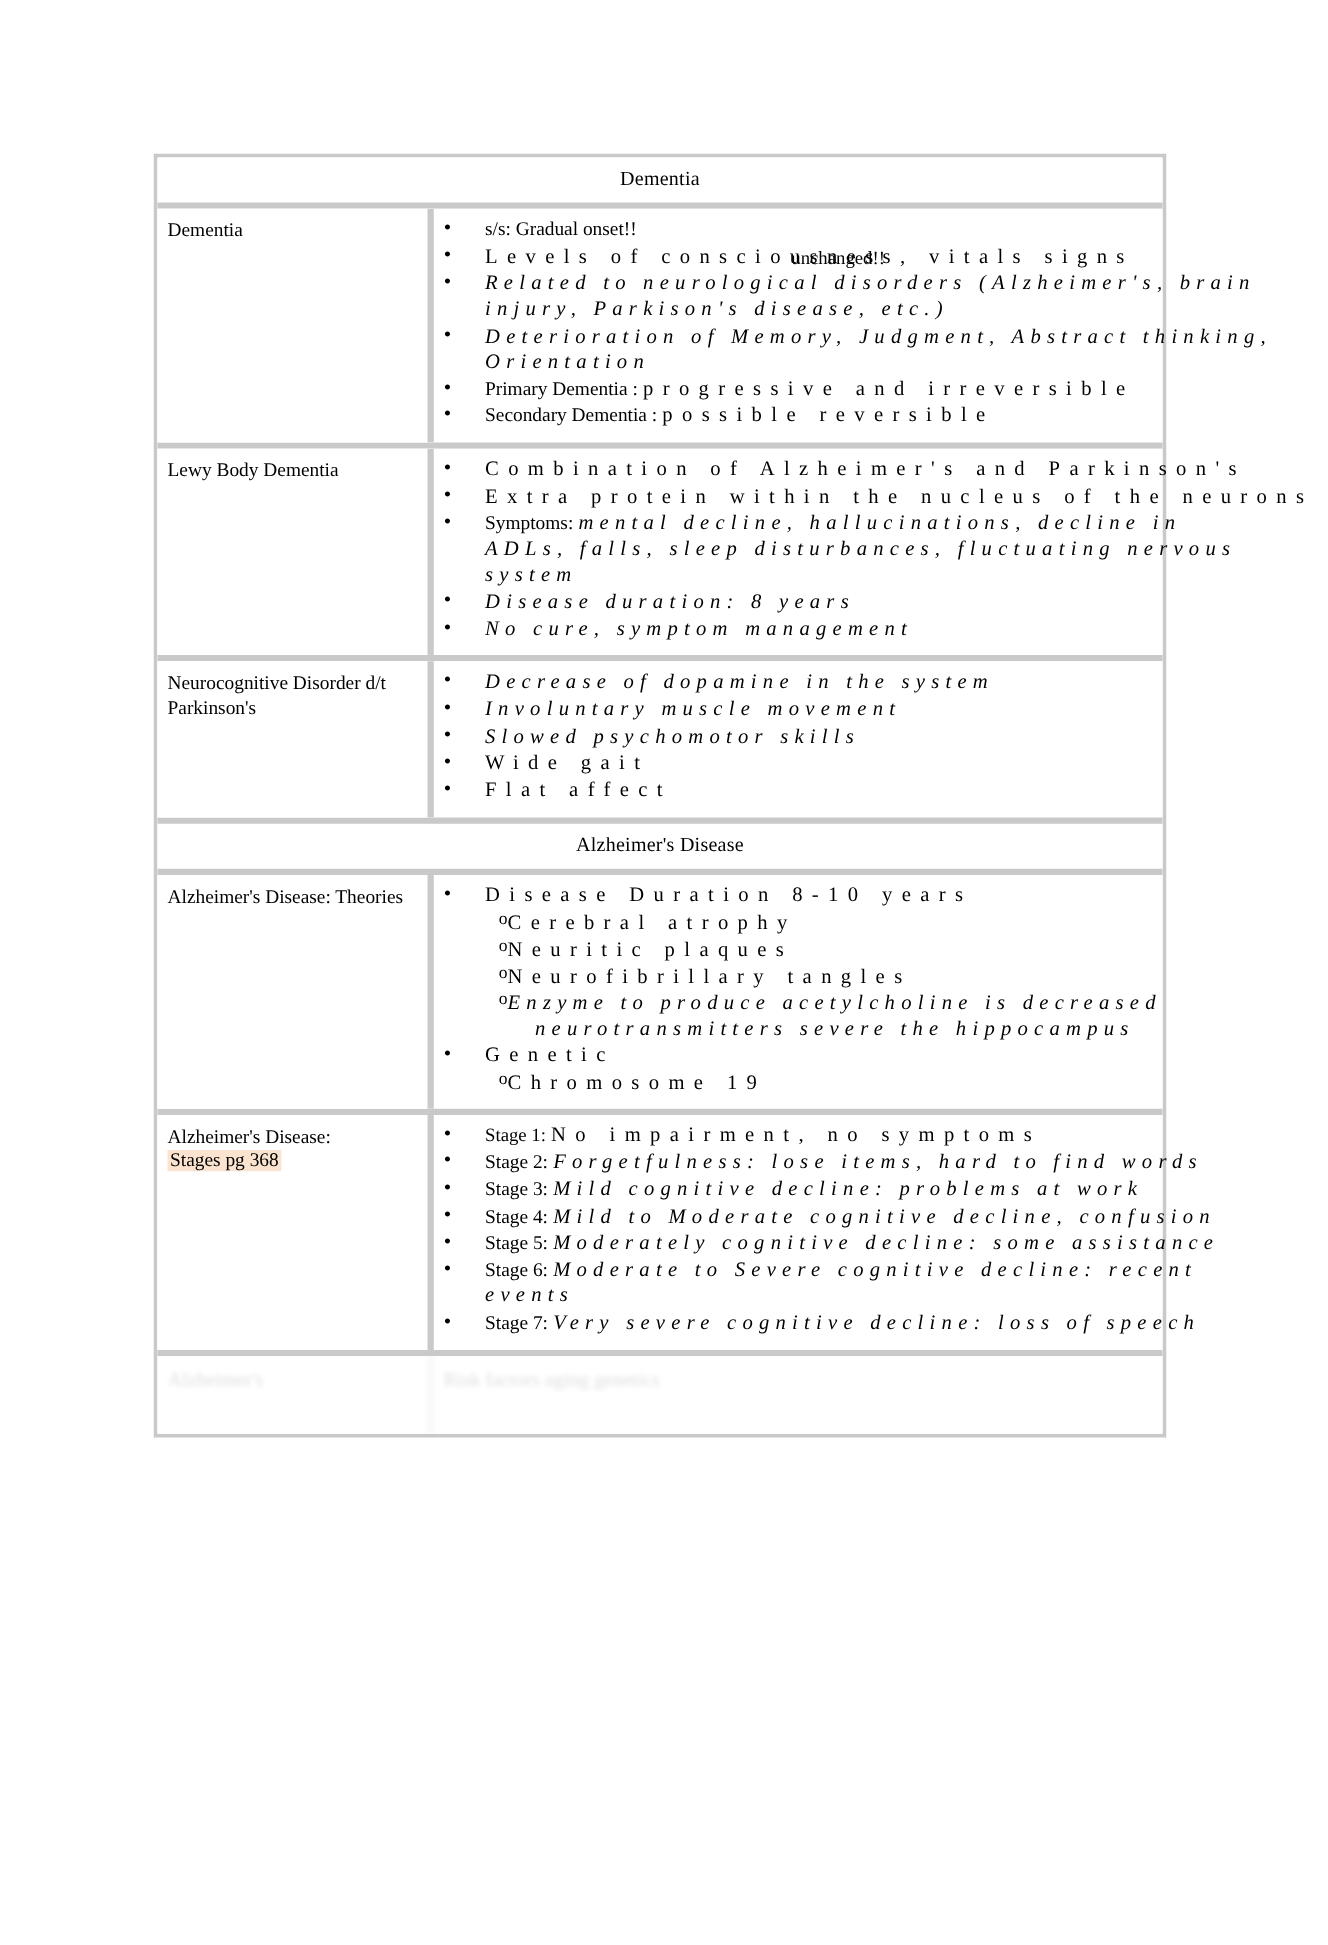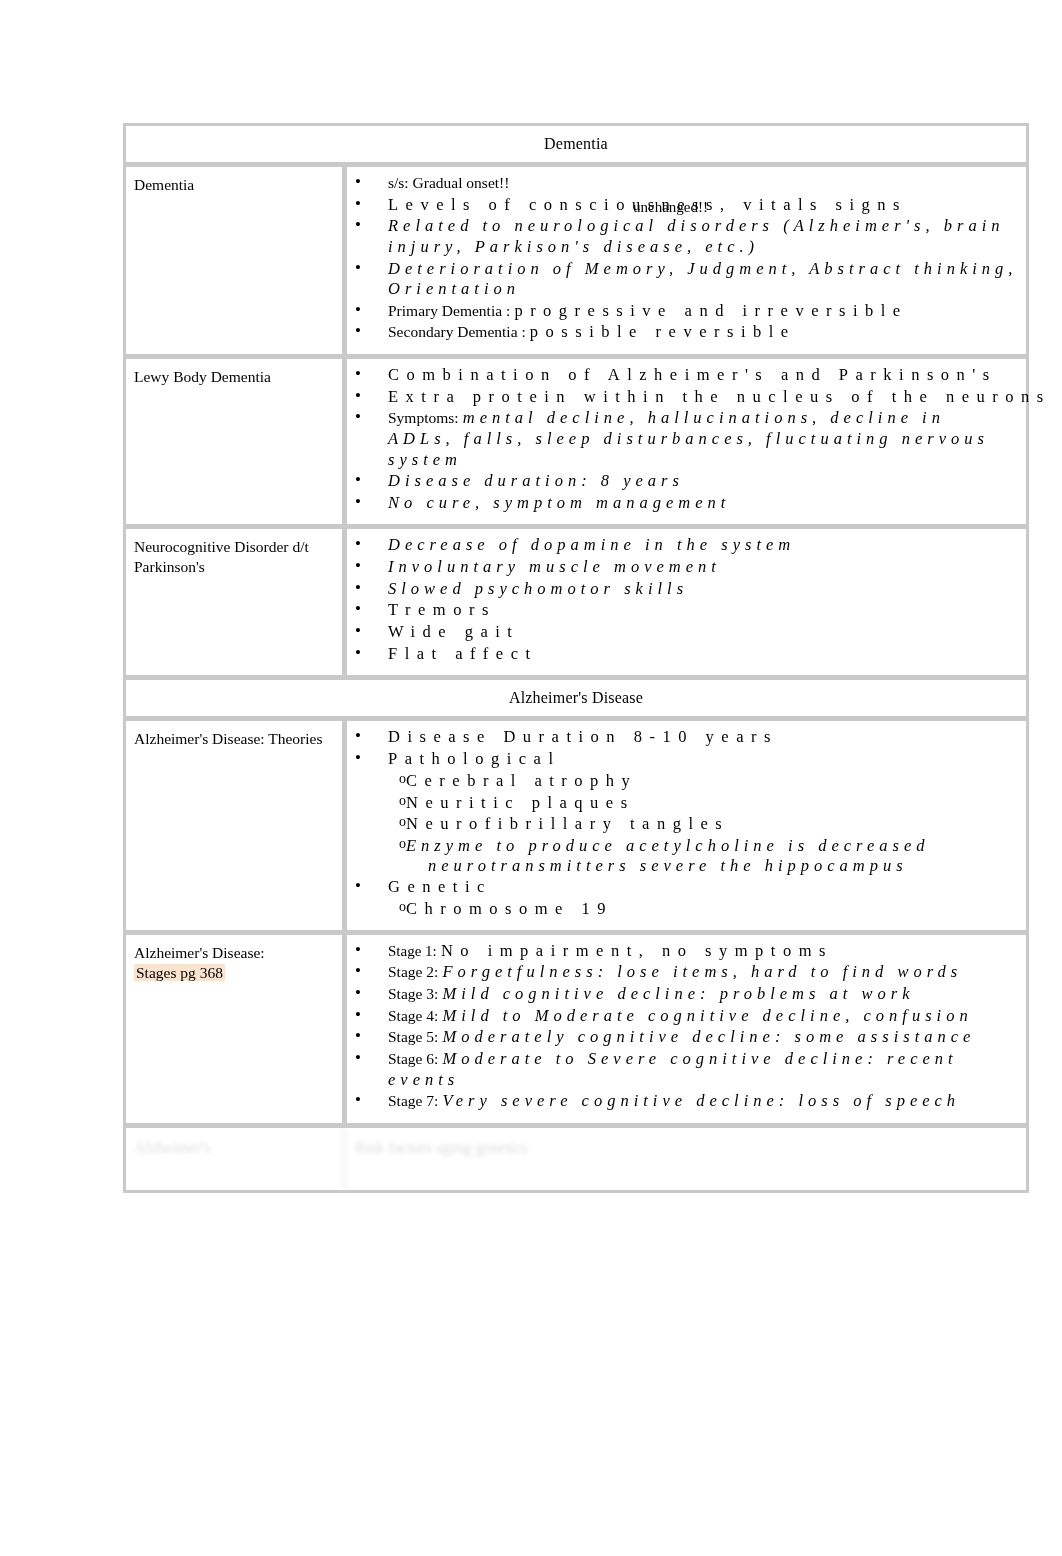--- a/index.html
+++ b/index.html
@@ -23,21 +23,21 @@
     left: 0; top: 0;
     width: 1062px;
     height: 1556px;
     overflow: hidden;
   }
 
   .table-wrap {
     position: absolute;
     left: 123px;
     top: 123px;
-    width: 906px;
+    width: 810px;
     border: 3px solid #c9c9c9;
     background: #ffffff;
     box-sizing: border-box;
   }
 
   
   .row {
     display: flex;
     border-bottom: 5px solid #c9c9c9;
     position: relative;
@@ -259,23 +259,20 @@
           <li>
             <span class="sp">Decrease of dopamine in the system</span>
           </li>
           <li>
             <span class="sp">Involuntary muscle movement</span>
           </li>
           <li>
             <span class="sp">Slowed psychomotor skills</span>
           </li>
           <li>
-            <span class="sp-wide">Tremors</span>
-          </li>
-          <li>
             <span class="sp-wide">Wide gait</span>
           </li>
           <li>
             <span class="sp-wide">Flat affect</span>
           </li>
         </ul>
       </div>
     </div>
 
     <div class="row-banner">
@@ -283,23 +280,20 @@
     </div>
 
     <div class="row">
       <div class="cell-label">
         <span>Alzheimer's Disease: Theories</span>
       </div>
       <div class="cell-body">
         <ul class="blist">
           <li>
             <span class="sp-wide">Disease Duration 8-10 years</span>
-          </li>
-          <li>
-            <span class="sp-wide">Pathological</span>
           </li>
         </ul>
         <ul class="slist">
           <li>
             <span class="sp-wide">Cerebral atrophy</span>
           </li>
           <li>
             <span class="sp-wide">Neuritic plaques</span>
           </li>
           <li>

